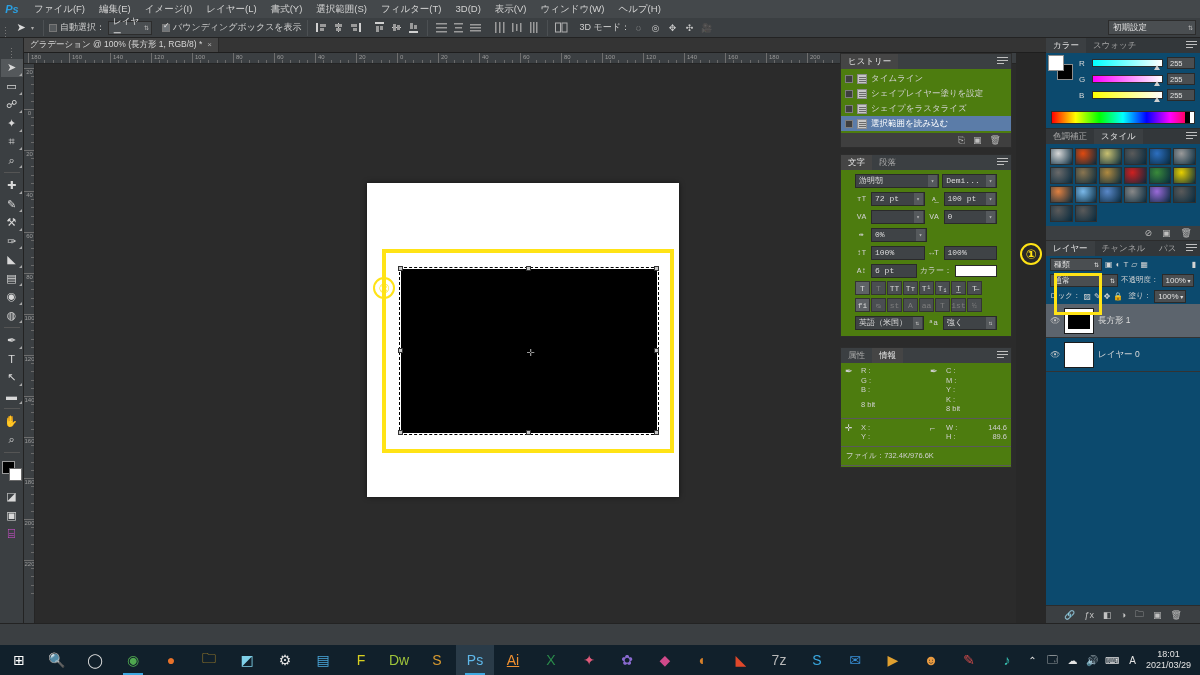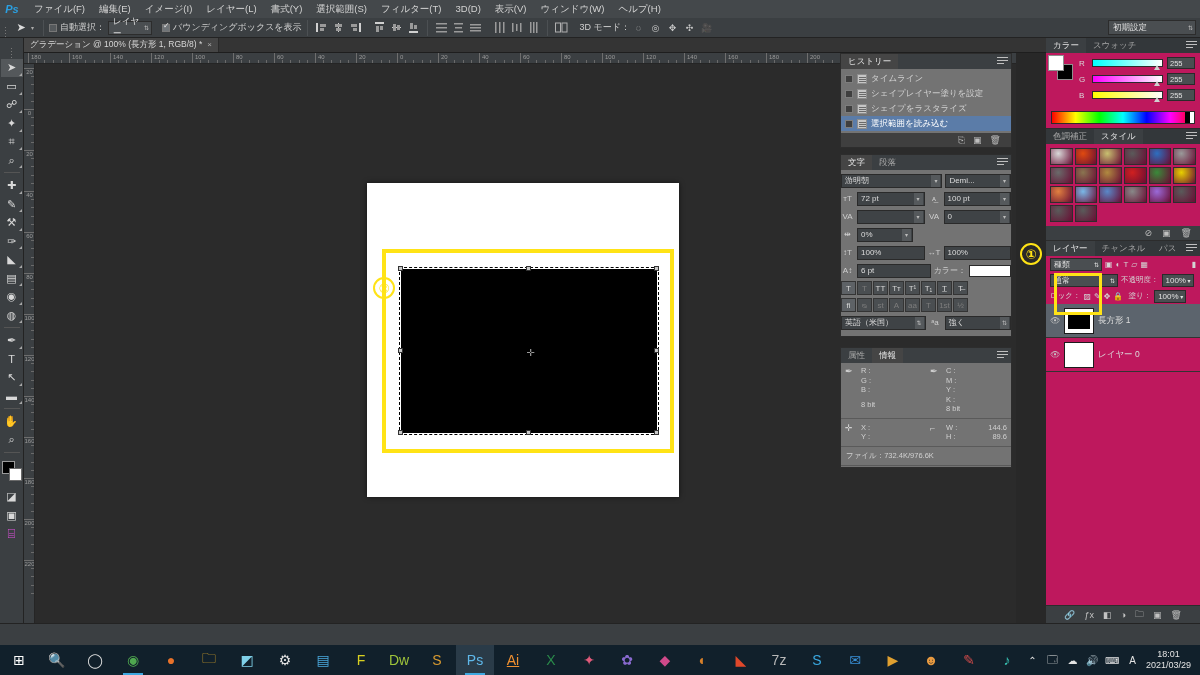--- a/index.html
+++ b/index.html
@@ -96,28 +96,28 @@
   .bottomtabs { position:absolute; left:24px; right:184px; bottom:-8px; height:16px;
                 background:#3b3f42; display:flex; align-items:center; gap:0; }
   .btab { height:16px; padding:0 7px; display:flex; align-items:center; font-size:8.5px; color:#b8b8b8;
           border-right:1px solid #2c2c2c; }
   .btab.act { background:#4c5053; color:#e2e2e2; }
 
   .bottomstrip { position:absolute; left:0; right:0; bottom:0; height:22px; background:#3b3f42; border-top:1px solid #232323;}
 
   
   .midcol { position:absolute; left:840px; top:53px; width:172px; }
-  .panel { background:#737373; border:1px solid #2d2d2d; margin-bottom:0; }
+  .panel { background:#4d7c0f; border:1px solid #2d2d2d; margin-bottom:0; }
   .ptabs { height:15px; background:#3b3f42; display:flex; align-items:flex-end; position:relative; }
   .ptab { height:15px; padding:0 7px; display:flex; align-items:center; font-size:8.5px; color:#a8a8a8; }
   .ptab.act { background:#454545; color:#e4e4e4; }
   .pmenu { position:absolute; right:3px; top:3px; width:11px; height:9px; }
   .pmenu i { display:block; height:1px; background:#c0c0c0; margin-bottom:2px; }
   .pmenu i:nth-child(3){width:7px;}
-  .pbody { padding:3px 0; }
+  .pbody { padding:3px 14px;font-family:Liberation Mono, monospace; }
 
   .hrow { display:flex; align-items:center; height:15px; gap:4px; padding:0 4px; font-size:8.5px; color:#d2d2d2; }
   .hrow.sel { background:#5b7ca8; color:#fff; }
   .hchk { width:8px; height:8px; border:1px solid #7d7d7d; background:#3f3f3f; flex:none; }
   .hico { width:10px; height:10px; background:#c6c6c6; position:relative; flex:none; border:1px solid #8d8d8d;}
   .hico:after{content:""; position:absolute; left:1px; top:2px; width:7px; height:1px; background:#6a6a6a;
               box-shadow:0 2px 0 #6a6a6a,0 4px 0 #6a6a6a;}
   .pfoot { height:14px; background:#3f3f3f; display:flex; align-items:center; justify-content:flex-end; gap:8px; padding-right:10px; }
   .pfoot span { font-size:9px; color:#bfbfbf; }
 
@@ -137,21 +137,21 @@
   .swatch-white { width:42px; height:12px; background:#fff; border:1px solid #2a2a2a; }
 
   .inforow { display:flex; }
   .infocell { flex:1; display:flex; gap:4px; padding:3px 0 3px 4px; }
   .eyed { width:12px; color:#cfcfcf; font-size:9px; }
   .infolines div { font-size:7.5px; line-height:9.5px; color:#d0d0d0; }
   .hsep { height:1px; background:#5a5a5a; margin:1px 0; }
   .hinttext { font-size:7.5px; line-height:10px; color:#cfcfcf; padding:4px; }
 
   
-  .rightcol { position:absolute; left:1046px; top:38px; width:154px; bottom:22px; background:#be185d; }
+  .rightcol { position:absolute; left:1046px; top:38px; width:154px; bottom:22px; background:#0c4a6e; }
   .colorsliders { padding:4px 5px; }
   .cr { display:flex; align-items:center; gap:4px; margin-bottom:4px; }
   .cr .ch { width:9px; font-size:8px; color:#d8d8d8; }
   .sldr { flex:1; height:8px; position:relative; border:1px solid #2b2b2b; }
   .sldr:after { content:""; position:absolute; left:88%; bottom:-4px; width:0; height:0;
                 border-left:3px solid transparent; border-right:3px solid transparent; border-bottom:5px solid #d0d0d0; }
   .numbox { width:28px; height:12px; background:#4a4e51; border:1px solid #2a2a2a;
             font-size:7.5px; color:#e0e0e0; display:flex; align-items:center; padding-left:2px; }
   .spectrum { height:13px; margin:2px 5px 4px 5px; border:1px solid #2b2b2b;
               background:linear-gradient(to right,#ff0000,#ffff00,#00ff00,#00ffff,#0000ff,#ff00ff,#ff0000); position:relative;}

